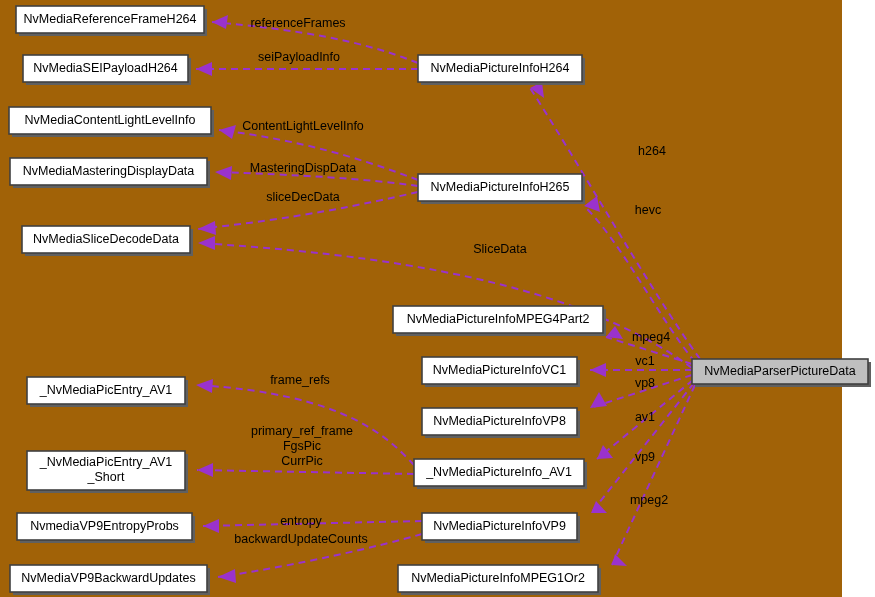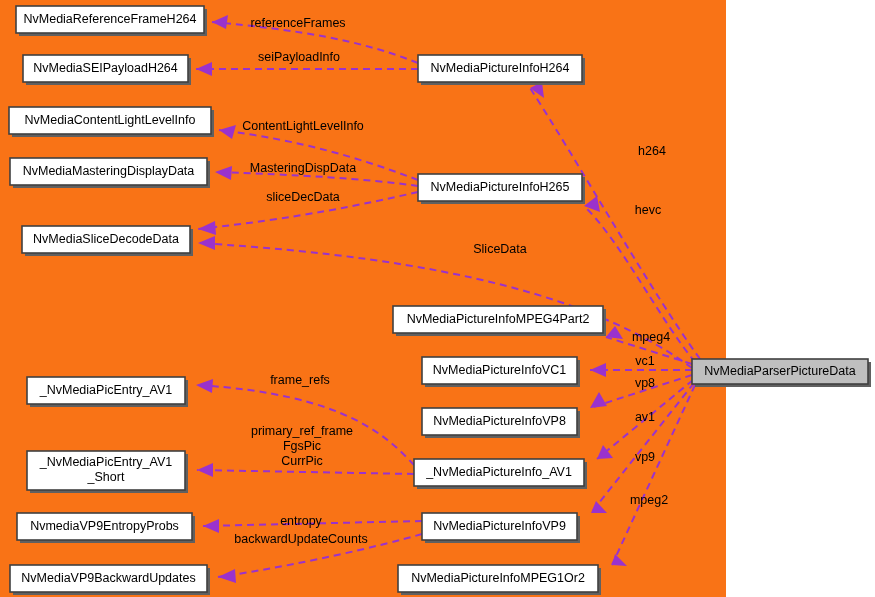--- a/index.html
+++ b/index.html
@@ -9,23 +9,23 @@
     background: #ffffff;
   }
   body {
     width: 875px;
     height: 597px;
     overflow: hidden;
     font-family: "Liberation Sans", sans-serif;
   }
   #diagram-root {
     position: relative;
-    width: 726px;
+    width: 842px;
     height: 597px;
-    background: #f97316;
+    background: #a16207;
   }
   svg#graph {
     display: block;
     width: 875px;
     height: 597px;
   }
   .node-box {
     fill: #ffffff;
     stroke: #404040;
     stroke-width: 1.6;

